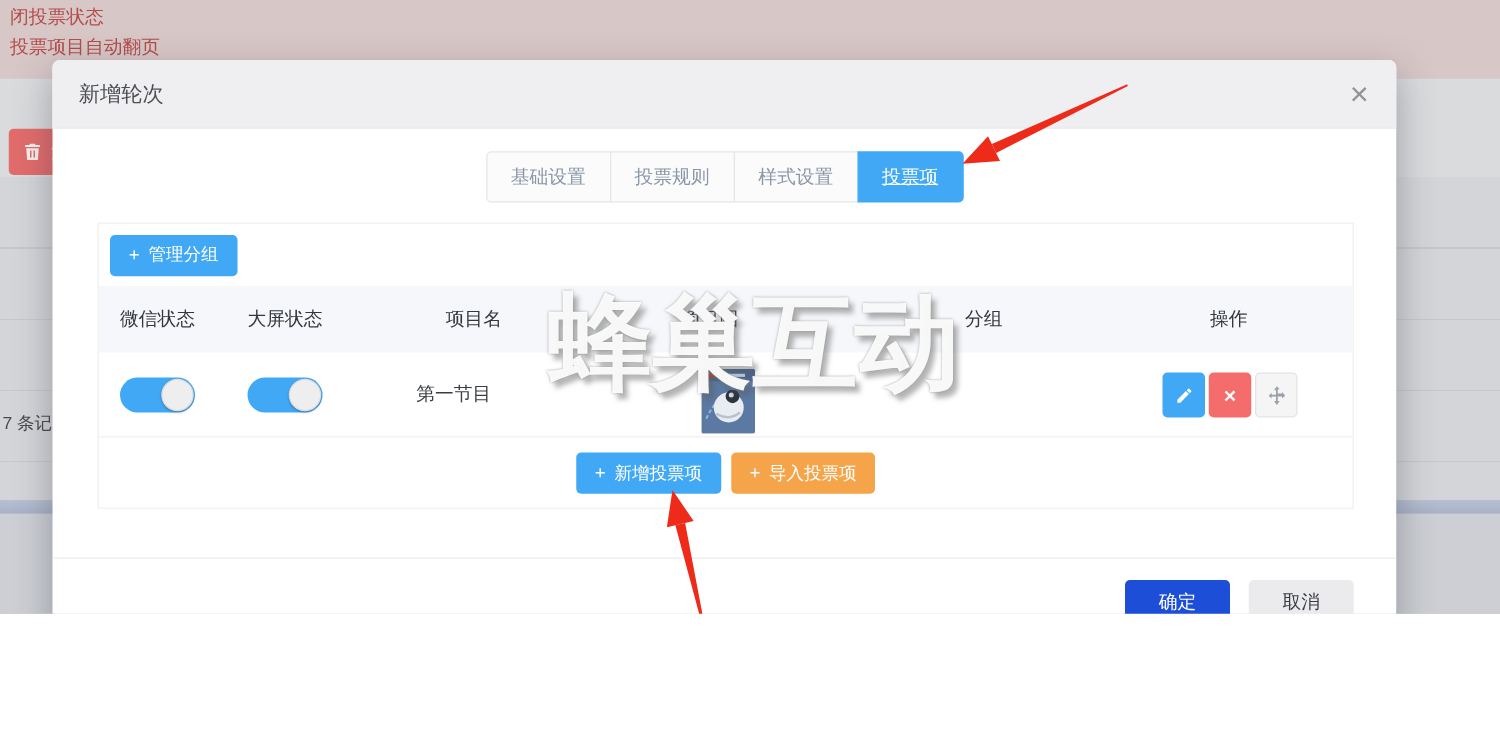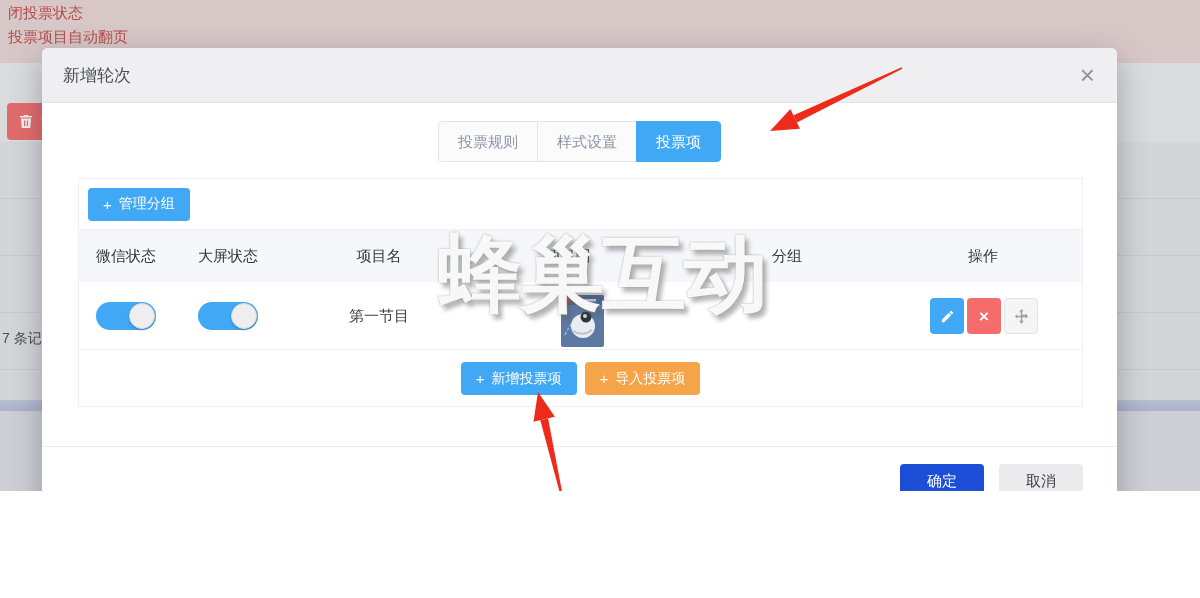--- a/index.html
+++ b/index.html
@@ -31,42 +31,42 @@
   .modal-title { margin-left:21px; font-size:17px; color:#4c4f54; }
   .modal-close { position:absolute; right:22px; top:50%; transform:translateY(-50%); font-size:26px;
            line-height:1; color:#8f9499; cursor:pointer; font-weight:normal; }
   .modal-body { height:343px; position:relative; }
 
   
   .tabs { display:flex; justify-content:center; margin-top:18px; }
   .tab { height:41px; line-height:39px; padding:0 19px; font-size:15px; color:#8a97a8;
          background:#fbfbfb; border:1px solid #e4e6e8; margin-left:-1px; cursor:pointer; }
   .tab:first-child { border-radius:4px 0 0 4px; margin-left:0; }
-  .tab:last-child  { border-radius:0 4px 4px 0; }
+  .tab:last-child  { border-radius:0 4px 4px 0;text-decoration:underline; }
   .tab.active { background:#41a8f5; border-color:#41a8f5; color:#fff; }
 
   
   .content-box { margin:16px 34px 0 36px; height:229px; border:1px solid #f0f0f0; background:#fff; }
   .manage-row { height:51px; border-bottom:1px solid #f2f2f2; display:flex; align-items:center; padding-left:9px; }
   .btn { border:none; border-radius:4px; font-size:14px; cursor:pointer;
          font-family:"Liberation Sans","DejaVu Sans",sans-serif; }
   .btn-blue   { background:#41a8f5; color:#fff; }
   .btn-orange { background:#f6a44a; color:#fff; }
   .btn-plus   { height:33px; padding:0 15px; display:inline-flex; align-items:center; gap:7px; }
   .btn-plus .plus { font-size:15px; }
 
   .thead { position:relative; height:52px; background:#f5f7fa; font-size:15px; color:#33373d; }
   .th { position:absolute; top:0; line-height:52px; white-space:nowrap; }
   .th.c { width:80px; text-align:center; }
 
   .trow { position:relative; height:68px; border-bottom:1px solid #f0f0f0; }
   .toggle { position:absolute; top:20px; width:60px; height:28px; background:#41a8f5; border-radius:14px; cursor:pointer; }
   .toggle .knob { position:absolute; right:1px; top:1px; width:26px; height:26px; border-radius:50%;
          background:#eeeeee; border:1px solid #dcdcdc; box-shadow:0 1px 2px rgba(0,0,0,.25); }
-  .cell-name { position:absolute; left:260px; top:0; width:80px; text-align:center; line-height:68px;
+  .cell-name { position:absolute; left:244px; top:0; width:80px; text-align:center; line-height:68px;
          font-size:15px; color:#3a3e44; white-space:nowrap; }
   .thumb { position:absolute; left:482px; top:13px; width:43px; height:52px; border-radius:2px; overflow:hidden; }
   .ops { position:absolute; left:851px; top:16px; display:flex; gap:3px; }
   .op  { width:34px; height:36px; border-radius:4px; display:flex; align-items:center; justify-content:center; cursor:pointer; border:none; }
   .op-edit { background:#41a8f5; }
   .op-edit svg { width:15px; height:15px; fill:#fff; }
   .op-del  { background:#f56c6c; color:#fff; font-size:17px; font-weight:bold; line-height:1; }
   .op-move { background:#f5f5f6; border:1px solid #e2e3e5; }
   .op-move svg { width:17px; height:17px; fill:#9aa1ab; }
 
@@ -107,20 +107,21 @@
   <div class="bg-records">7 条记</div>
 
   <div class="modal">
     <div class="modal-header">
       <span class="modal-title">新增轮次</span>
       <span class="modal-close">×</span>
     </div>
 
     <div class="modal-body">
       <div class="tabs">
+        <div class="tab">基础设置</div>
         <div class="tab">投票规则</div>
         <div class="tab">样式设置</div>
         <div class="tab active">投票项</div>
       </div>
 
       <div class="content-box">
         <div class="manage-row">
           <button class="btn btn-blue btn-plus">
             <span class="plus">+</span>
             <span>管理分组</span>

